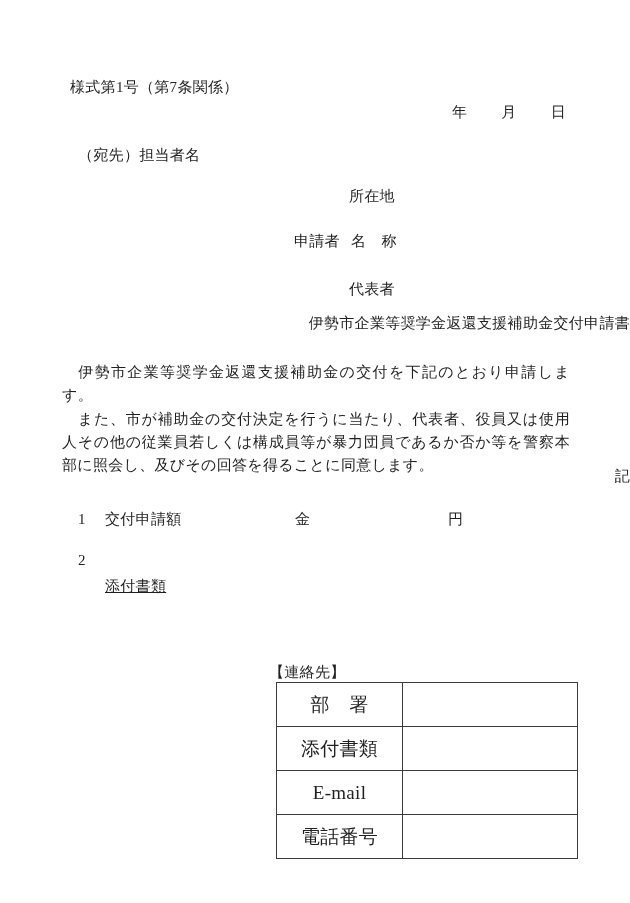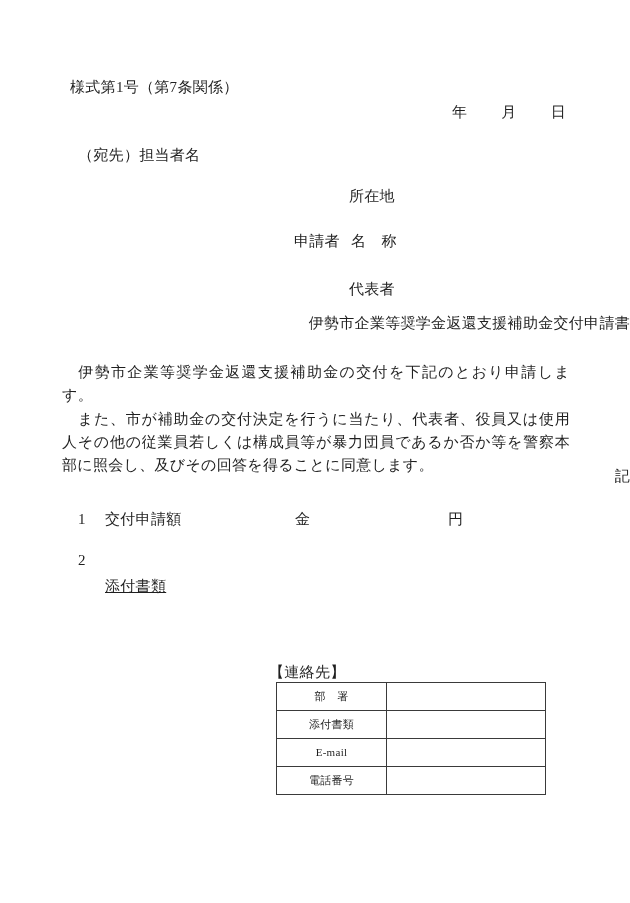--- a/index.html
+++ b/index.html
@@ -47,22 +47,22 @@
   }
   .contact-table {
     position: absolute;
     left: 276px;
     top: 682px;
     border-collapse: collapse;
   }
   .contact-table td {
     border: 1px solid #3a3a3a;
     height: 27px;
-    padding: 0;
-    font-size: 11px;
+    padding: 8px;
+    font-size: 19px;
     letter-spacing: 0.3px;
   }
   .contact-table td.label-cell {
     width: 109px;
     text-align: center;
   }
   .contact-table td.value-cell {
     width: 158px;
   }
 </style>

